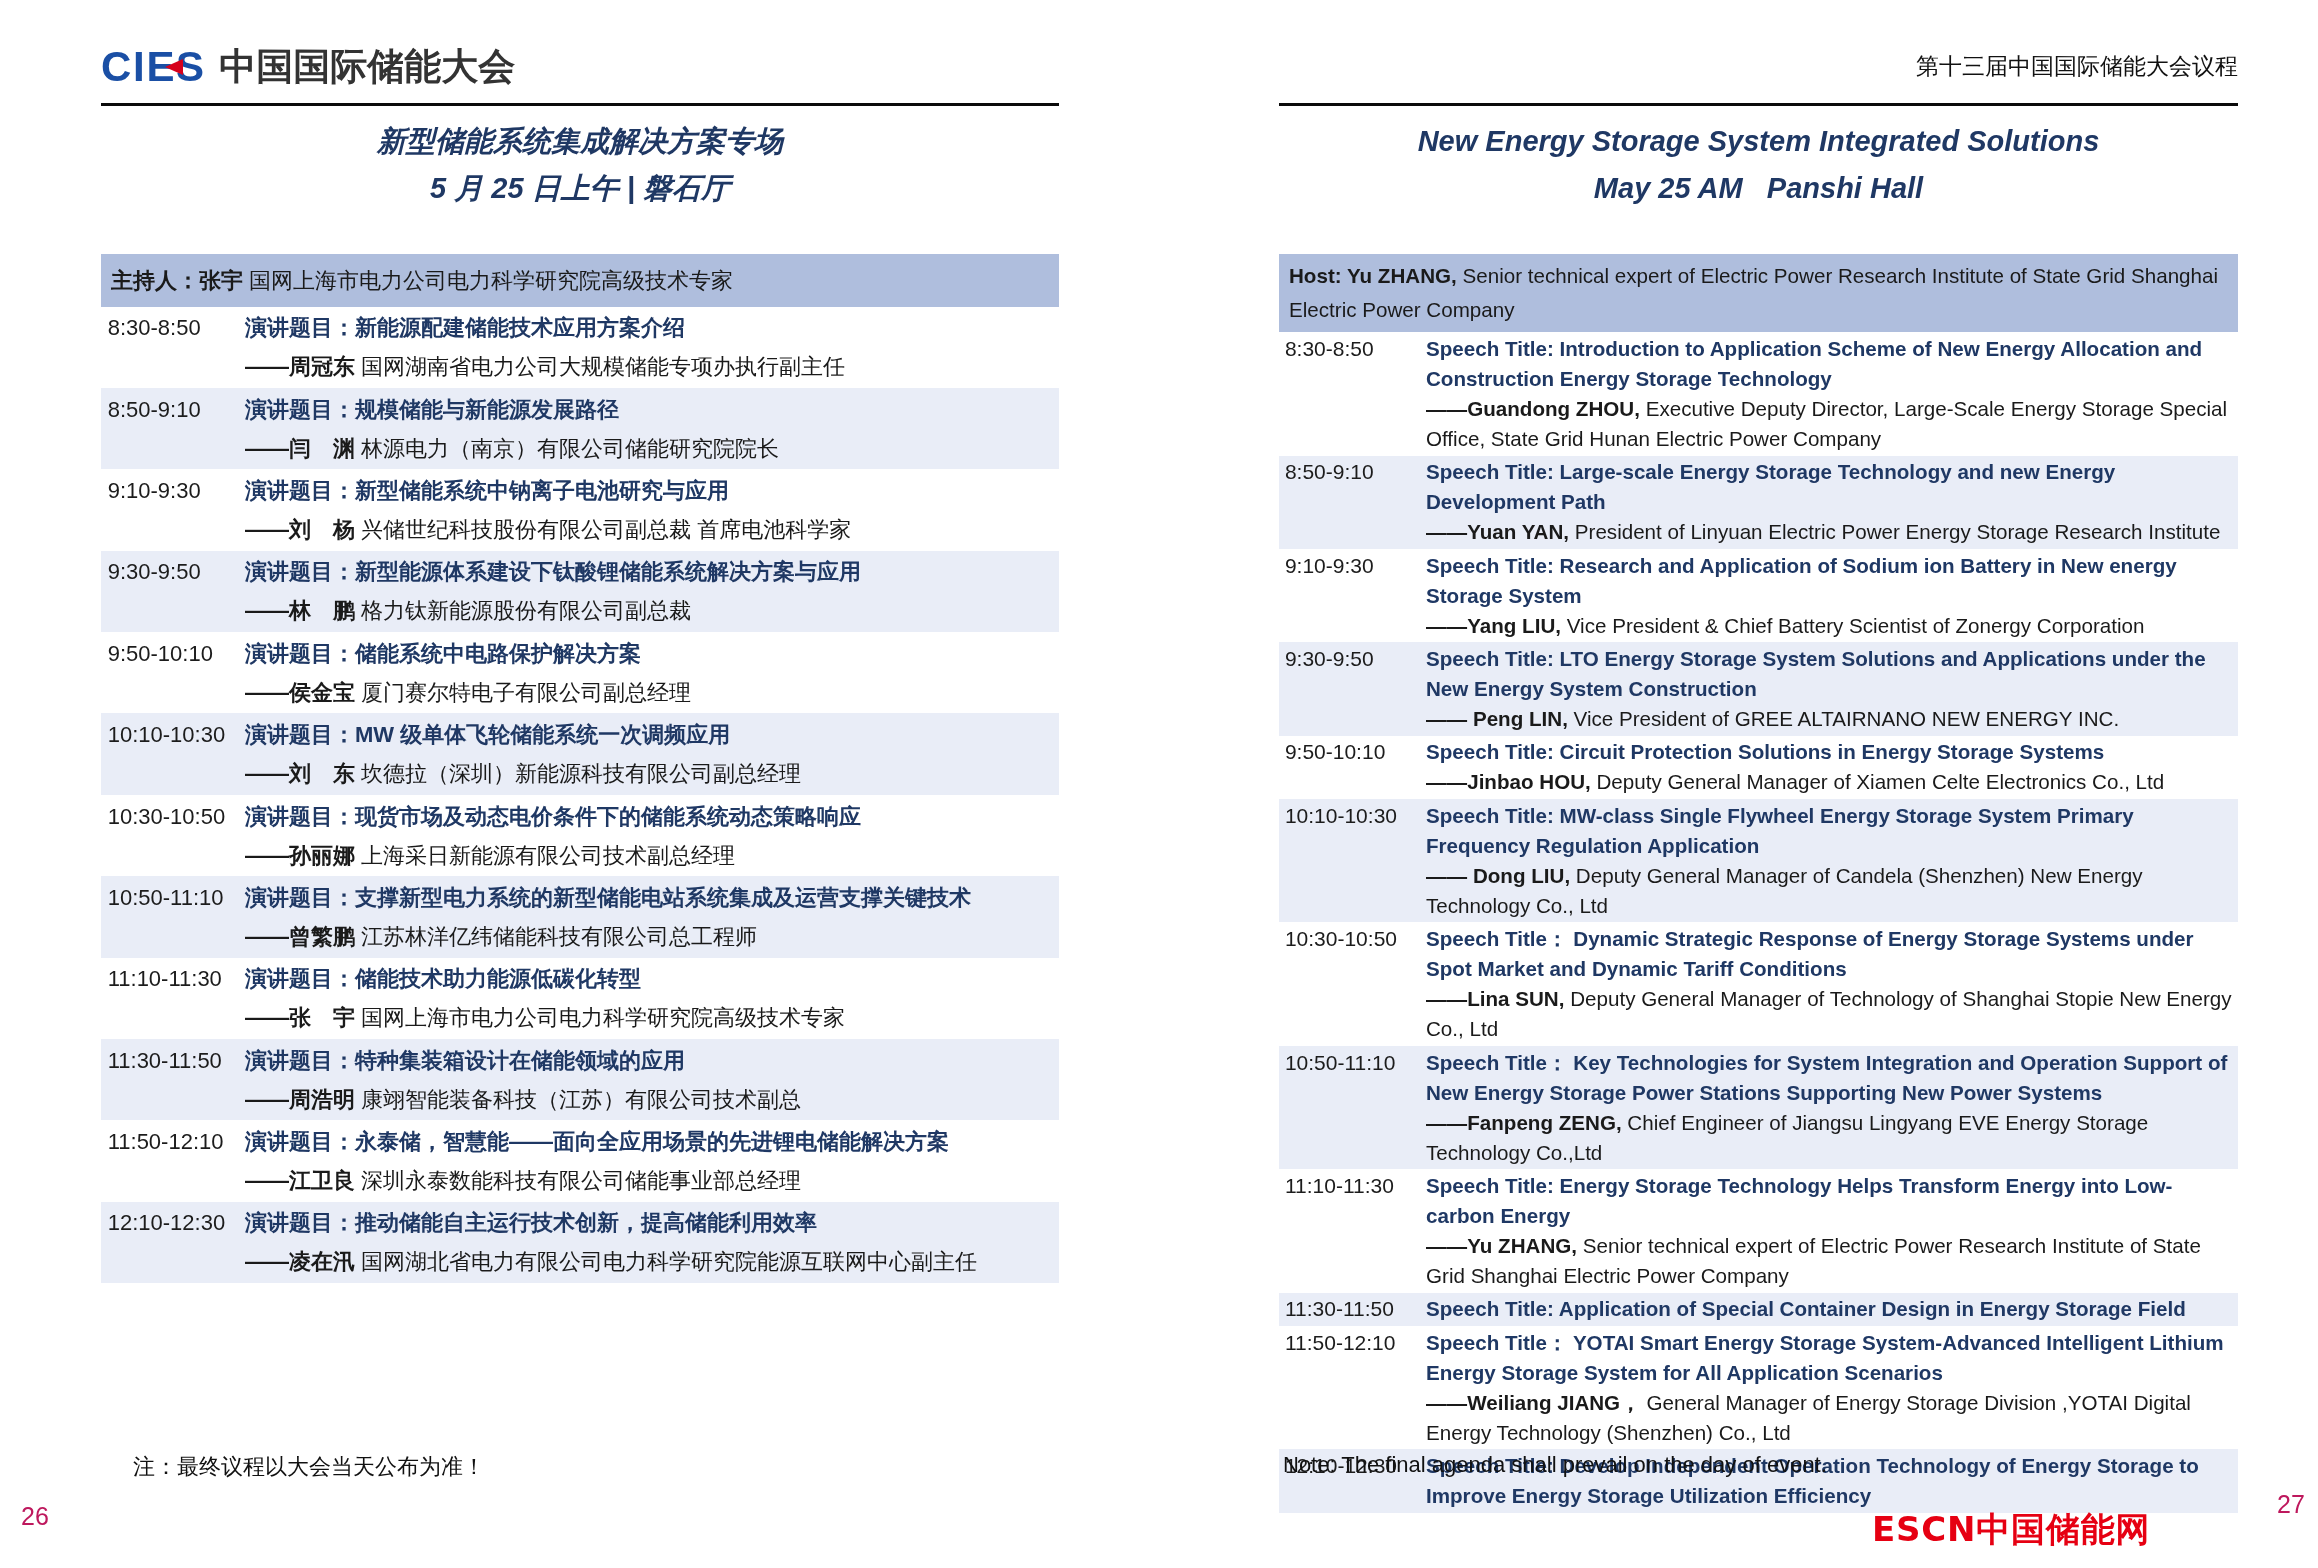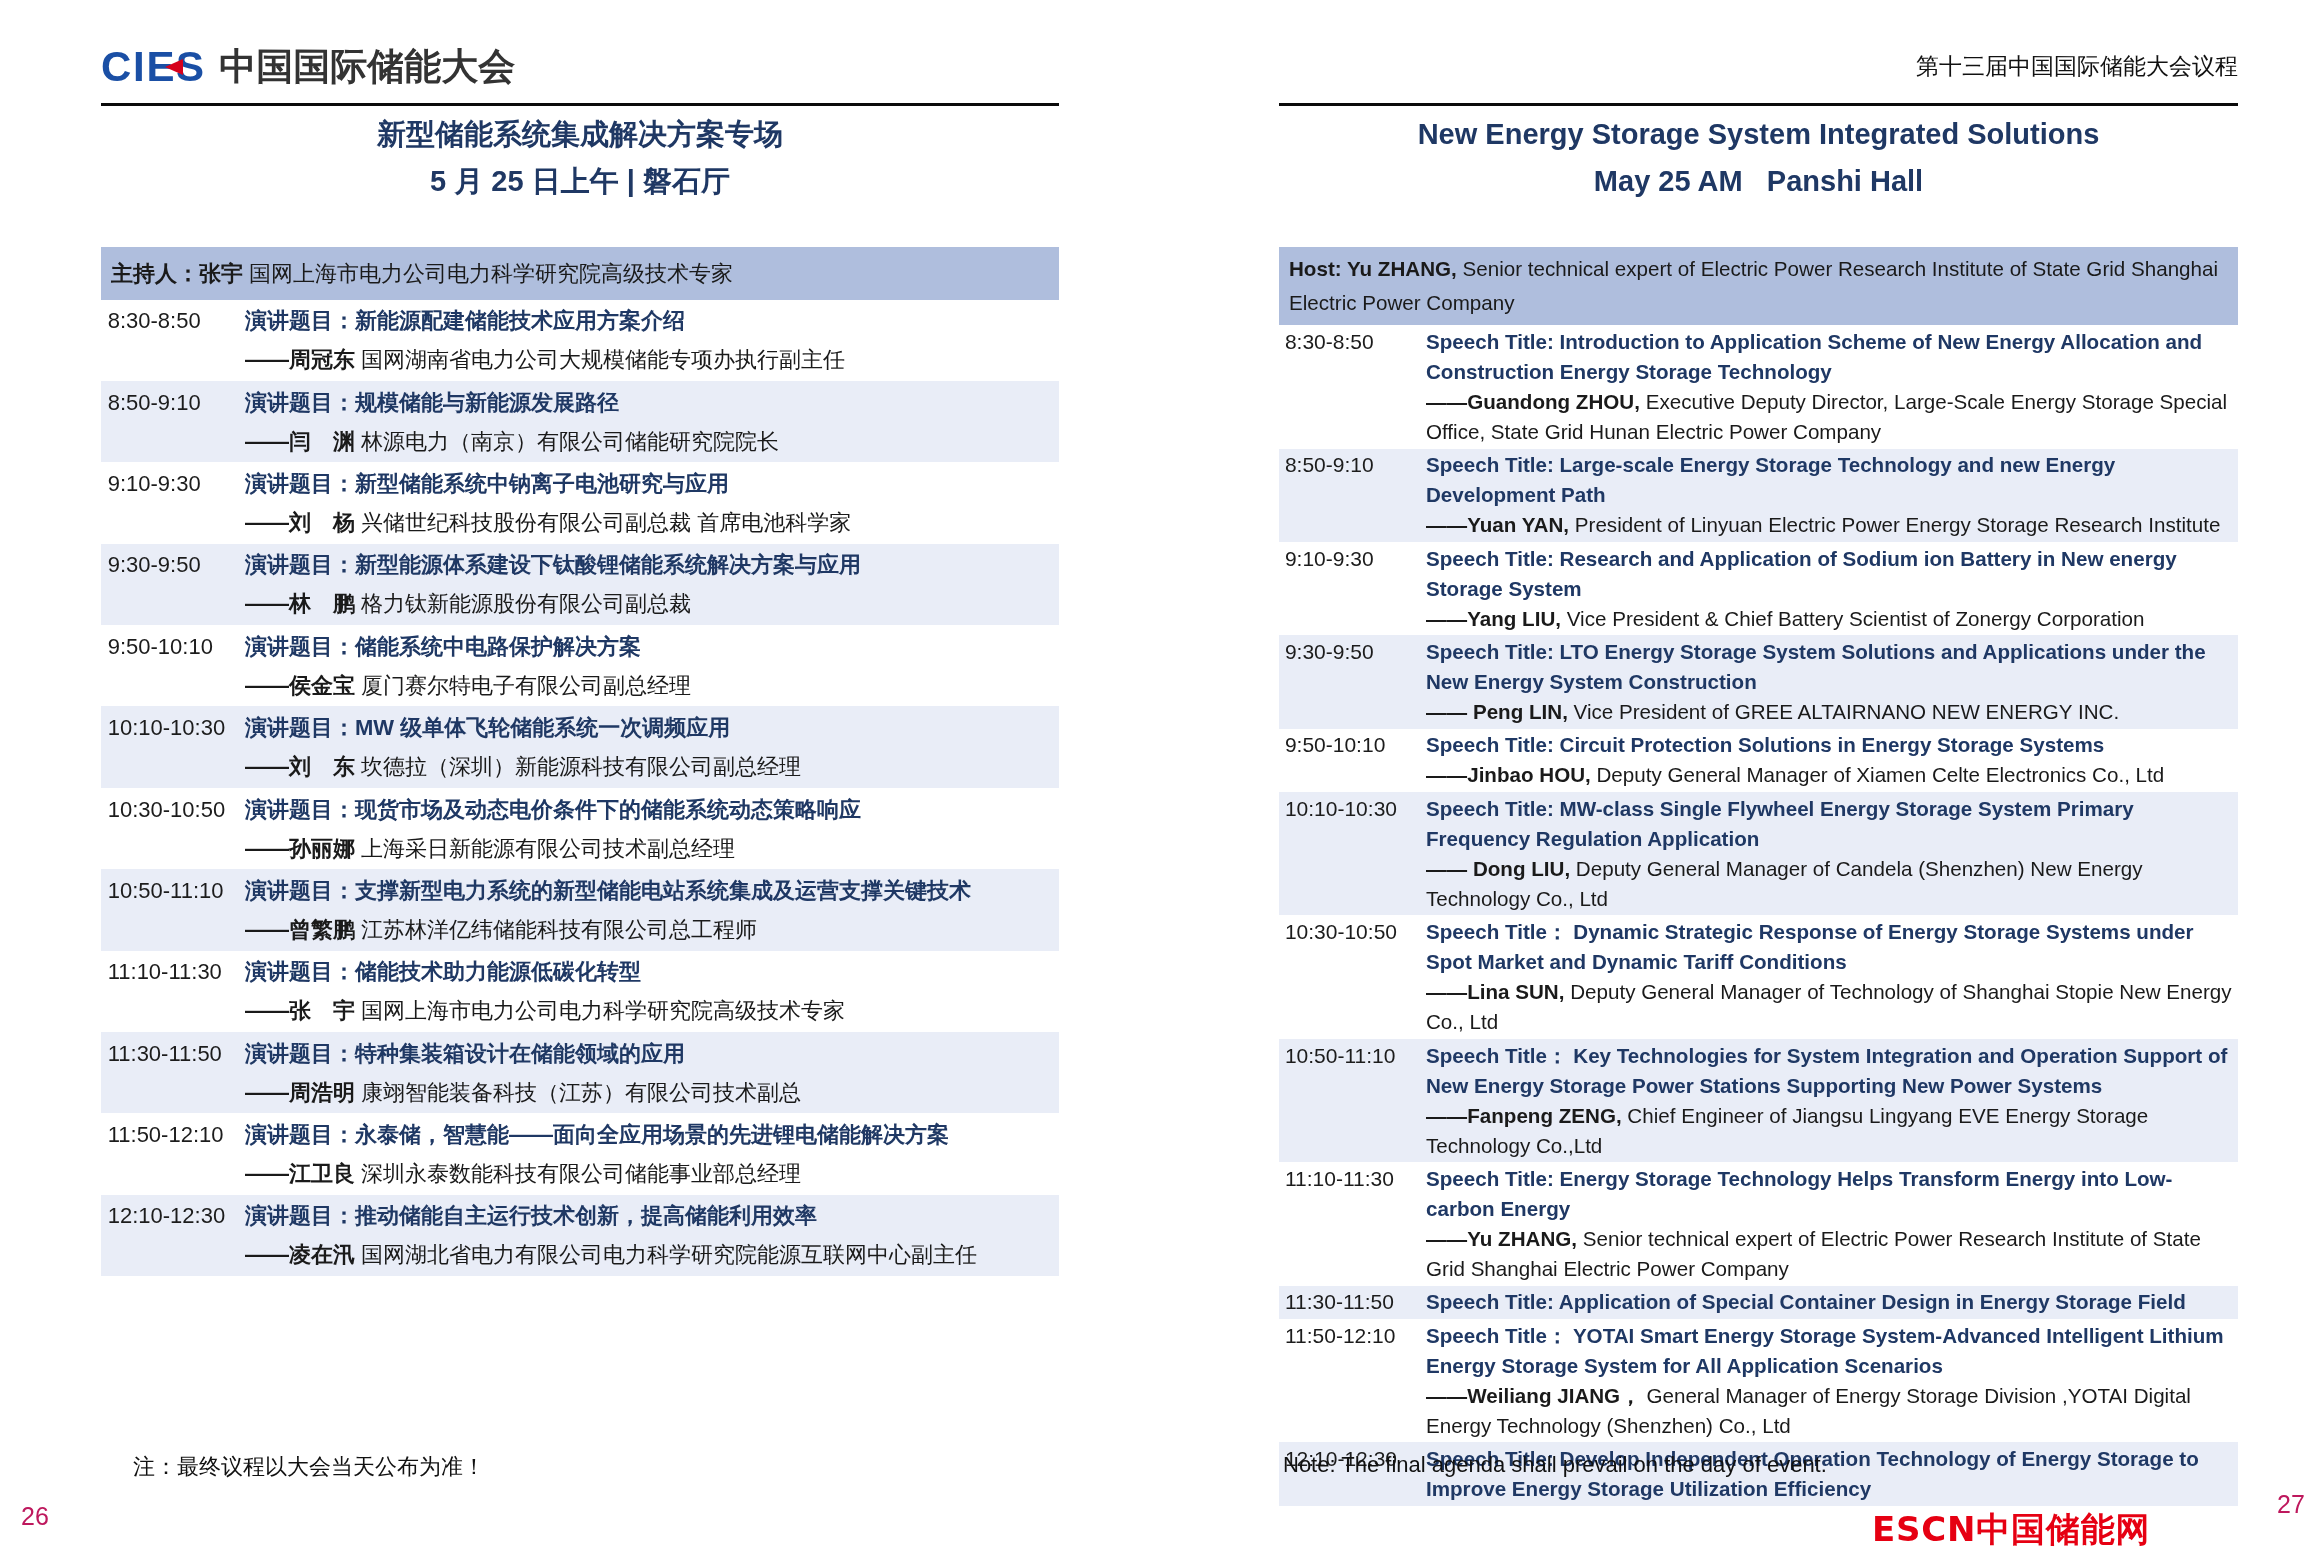--- a/index.html
+++ b/index.html
@@ -32,21 +32,21 @@
   .logo-cn{
     font-weight:bold;font-size:37px;color:#333;margin-left:13.4px;
     font-family:"DejaVu Sans","Liberation Sans",sans-serif;
   }
   .conf-header{font-size:23px;color:#111;}
   .rule{border-bottom:3.4px solid var(--rule);margin-top:11.8px;}
   .page-title{
     text-align:center;color:var(--navy);font-weight:bold;font-size:29px;
     line-height:47px;white-space:pre-wrap;
   }
-  .title-block{margin-top:5px;}
+  .title-block{margin-top:12px;font-style:italic;}
   .host-row{
     background:var(--host-bg);margin-top:42px;padding:6.7px 10px;
   }
   .page-left .host-row{font-size:22px;line-height:39px;}
   .page-right .host-row{font-size:20.6px;line-height:34px;padding:5px 10px;}
   .host-bold{font-weight:bold;}
   .rows{}
   .row{display:flex;padding:1.7px 0;}
   .row.shaded{background:var(--alt-bg);}
   .time{flex:none;color:#1c1c1c;}

